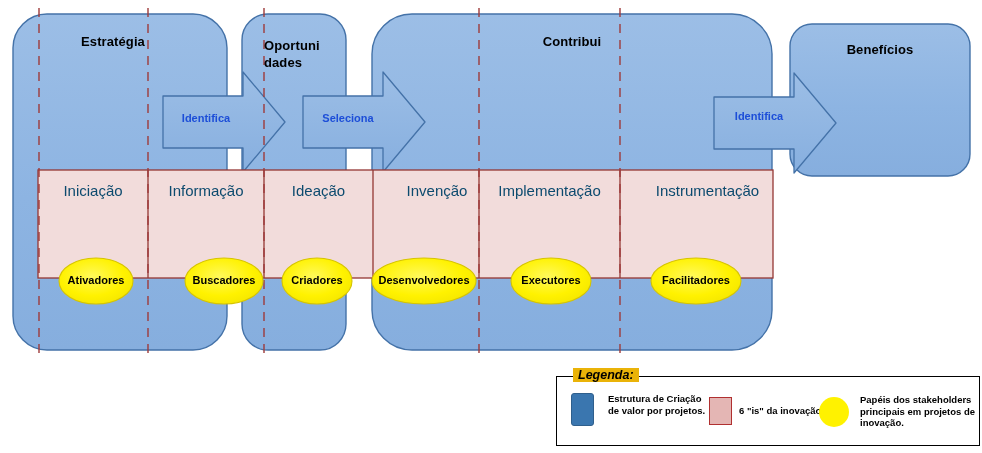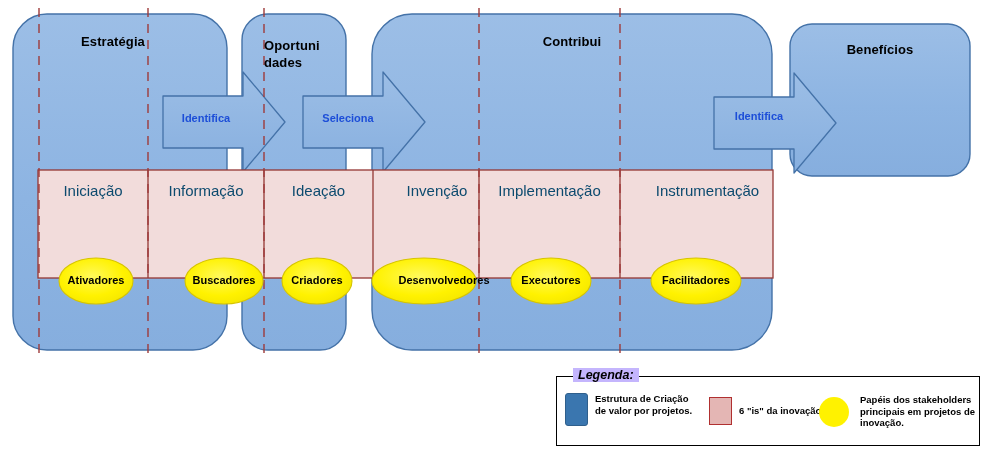--- a/index.html
+++ b/index.html
@@ -72,21 +72,21 @@
     width: 424px;
     height: 70px;
     box-sizing: border-box;
     border: 1.5px solid #000000;
     background: #ffffff;
   }
   #legend-title {
     position: absolute;
     left: 16px;
     top: -9px;
-    background: #c4b5fd;
+    background: #eab308;
     padding: 0 5px;
     font-style: italic;
     font-weight: bold;
     font-size: 12.5px;
     color: #000000;
   }
   .legend-entry {
     position: absolute;
     top: 16px;
     display: flex;
@@ -210,28 +210,28 @@
   <div class="i-label" style="left:38px;  top:182px; width:110px;">Iniciação</div>
   <div class="i-label" style="left:148px; top:182px; width:116px;">Informação</div>
   <div class="i-label" style="left:264px; top:182px; width:109px;">Ideação</div>
   <div class="i-label" style="left:373px; top:182px; width:104px;margin-left:12px;">Invenção</div>
   <div class="i-label" style="left:479px; top:182px; width:141px;">Implementação</div>
   <div class="i-label" style="left:620px; top:182px; width:175px;">Instrumentação</div>
 
   <div class="role-label" style="left:26px;  top:274px; width:140px;">Ativadores</div>
   <div class="role-label" style="left:154px; top:274px; width:140px;">Buscadores</div>
   <div class="role-label" style="left:247px; top:274px; width:140px;">Criadores</div>
-  <div class="role-label" style="left:354px; top:274px; width:140px;margin-left:20px;">Desenvolvedores</div>
+  <div class="role-label" style="left:354px; top:274px; width:140px;">Desenvolvedores</div>
   <div class="role-label" style="left:481px; top:274px; width:140px;">Executores</div>
   <div class="role-label" style="left:626px; top:274px; width:140px;">Facilitadores</div>
 
   <div id="legend">
     <div id="legend-title">Legenda:</div>
 
-    <div class="legend-entry" style="left:8px; width:200px;">
+    <div class="legend-entry" style="left:14px; width:200px;gap:7px;">
       <div class="legend-swatch sw-blue"></div>
       <div class="legend-text">
         <div>Estrutura de Criação</div>
         <div>de valor por projetos.</div>
       </div>
     </div>
 
     <div class="legend-entry" style="left:152px; width:140px; top:20px;">
       <div class="legend-swatch sw-pink"></div>
       <div class="legend-text" style="padding-top:8px;">

